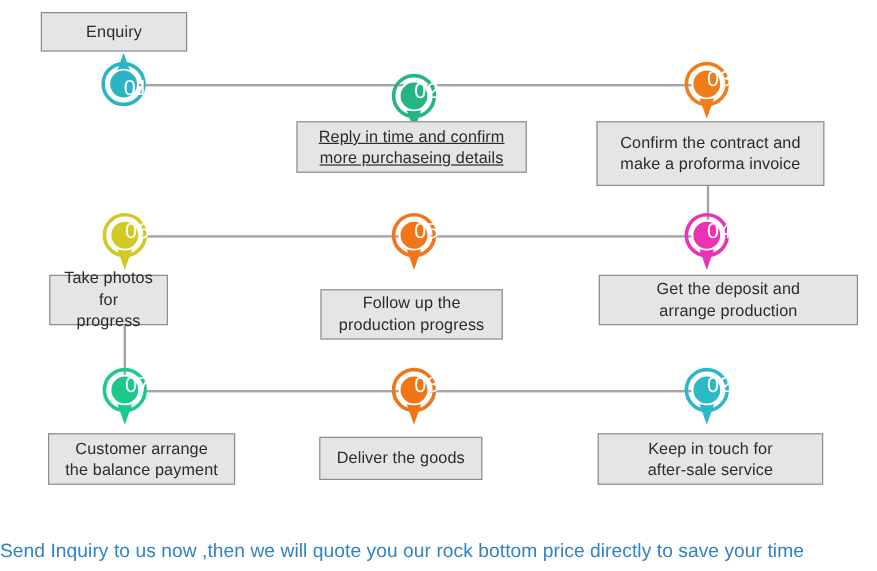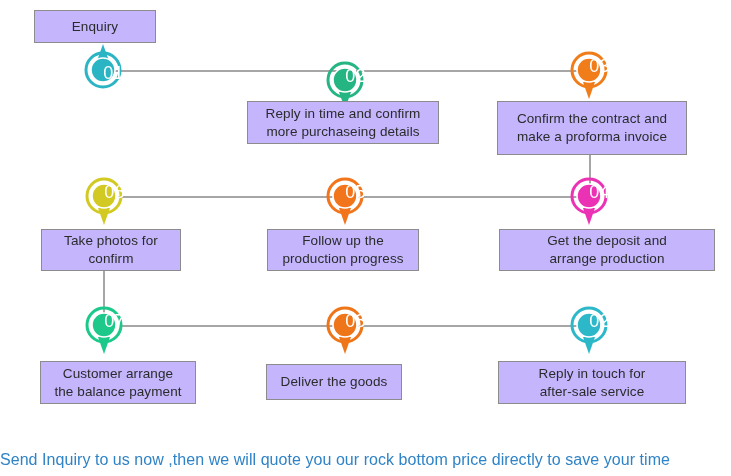--- a/index.html
+++ b/index.html
@@ -13,21 +13,21 @@
   #stage{position:absolute;left:0;top:0;width:731px;height:476px;}
 
   
   .hline{position:absolute;height:2px;background:#a6a6a6;}
   .vline{position:absolute;width:2px;background:#a6a6a6;}
 
   
   .tbox{
     position:absolute;
     border:1px solid #8c8c8c;
-    background:#c4b5fd;
+    background:#e5e5e5;
     box-sizing:border-box;
     display:flex;align-items:center;justify-content:center;
     text-align:center;
     color:#2b2b2b;
     font-size:13.5px;
     line-height:18px;
     padding:4px 6px;
     letter-spacing:.1px;
   }
   .tbox span{display:block;}
@@ -107,21 +107,21 @@
   <div class="marker down" style="left:568px;top:49px;">
     <svg viewBox="0 0 42 52">
       <path d="M21 50 L27 33 L15 33 Z" fill="#f07d1a"></path>
       <circle cx="21" cy="21" r="17" fill="none" stroke="#f07d1a" stroke-width="3"></circle>
       <circle cx="21" cy="21" r="12" fill="#f07d1a"></circle>
       <circle cx="21" cy="21" r="12" fill="none" stroke="#ffffff" stroke-width="1.6"></circle>
     </svg>
     <div class="num">03</div>
   </div>
 
-  <div class="tbox" style="left:247px;top:101px;width:192px;height:43px;">
+  <div class="tbox" style="left:247px;top:101px;width:192px;height:43px;text-decoration:underline;">
     <span>
       <span>Reply in time and confirm</span>
       <span>more purchaseing details</span>
     </span>
   </div>
 
   <div class="tbox" style="left:497px;top:101px;width:190px;height:54px;">
     <span>
       <span>Confirm the contract and</span>
       <span>make a proforma invoice</span>
@@ -151,28 +151,28 @@
   <div class="marker down" style="left:568px;top:175px;">
     <svg viewBox="0 0 42 52">
       <path d="M21 50 L27 33 L15 33 Z" fill="#ec32b4"></path>
       <circle cx="21" cy="21" r="17" fill="none" stroke="#ec32b4" stroke-width="3"></circle>
       <circle cx="21" cy="21" r="12" fill="#ec32b4"></circle>
       <circle cx="21" cy="21" r="12" fill="none" stroke="#ffffff" stroke-width="1.6"></circle>
     </svg>
     <div class="num">04</div>
   </div>
 
-  <div class="tbox" style="left:41px;top:229px;width:140px;height:42px;">
+  <div class="tbox" style="left:41px;top:229px;width:99px;height:42px;">
     <span>
       <span>Take photos for</span>
-      <span>confirm</span>
-    </span>
-  </div>
-
-  <div class="tbox" style="left:267px;top:229px;width:152px;height:42px;">
+      <span>progress</span>
+    </span>
+  </div>
+
+  <div class="tbox" style="left:267px;top:241px;width:152px;height:42px;">
     <span>
       <span>Follow up the</span>
       <span>production progress</span>
     </span>
   </div>
 
   <div class="tbox" style="left:499px;top:229px;width:216px;height:42px;">
     <span>
       <span>Get the deposit and</span>
       <span>arrange production</span>
@@ -217,20 +217,20 @@
   </div>
 
   <div class="tbox" style="left:266px;top:364px;width:136px;height:36px;">
     <span>
       <span>Deliver the goods</span>
     </span>
   </div>
 
   <div class="tbox" style="left:498px;top:361px;width:188px;height:43px;">
     <span>
-      <span>Reply in touch for</span>
+      <span>Keep in touch for</span>
       <span>after-sale service</span>
     </span>
   </div>
 
   <div id="footer">Send Inquiry to us now ,then we will quote you our rock bottom price directly to save your time</div>
 
 </div>
 
 </body></html>

